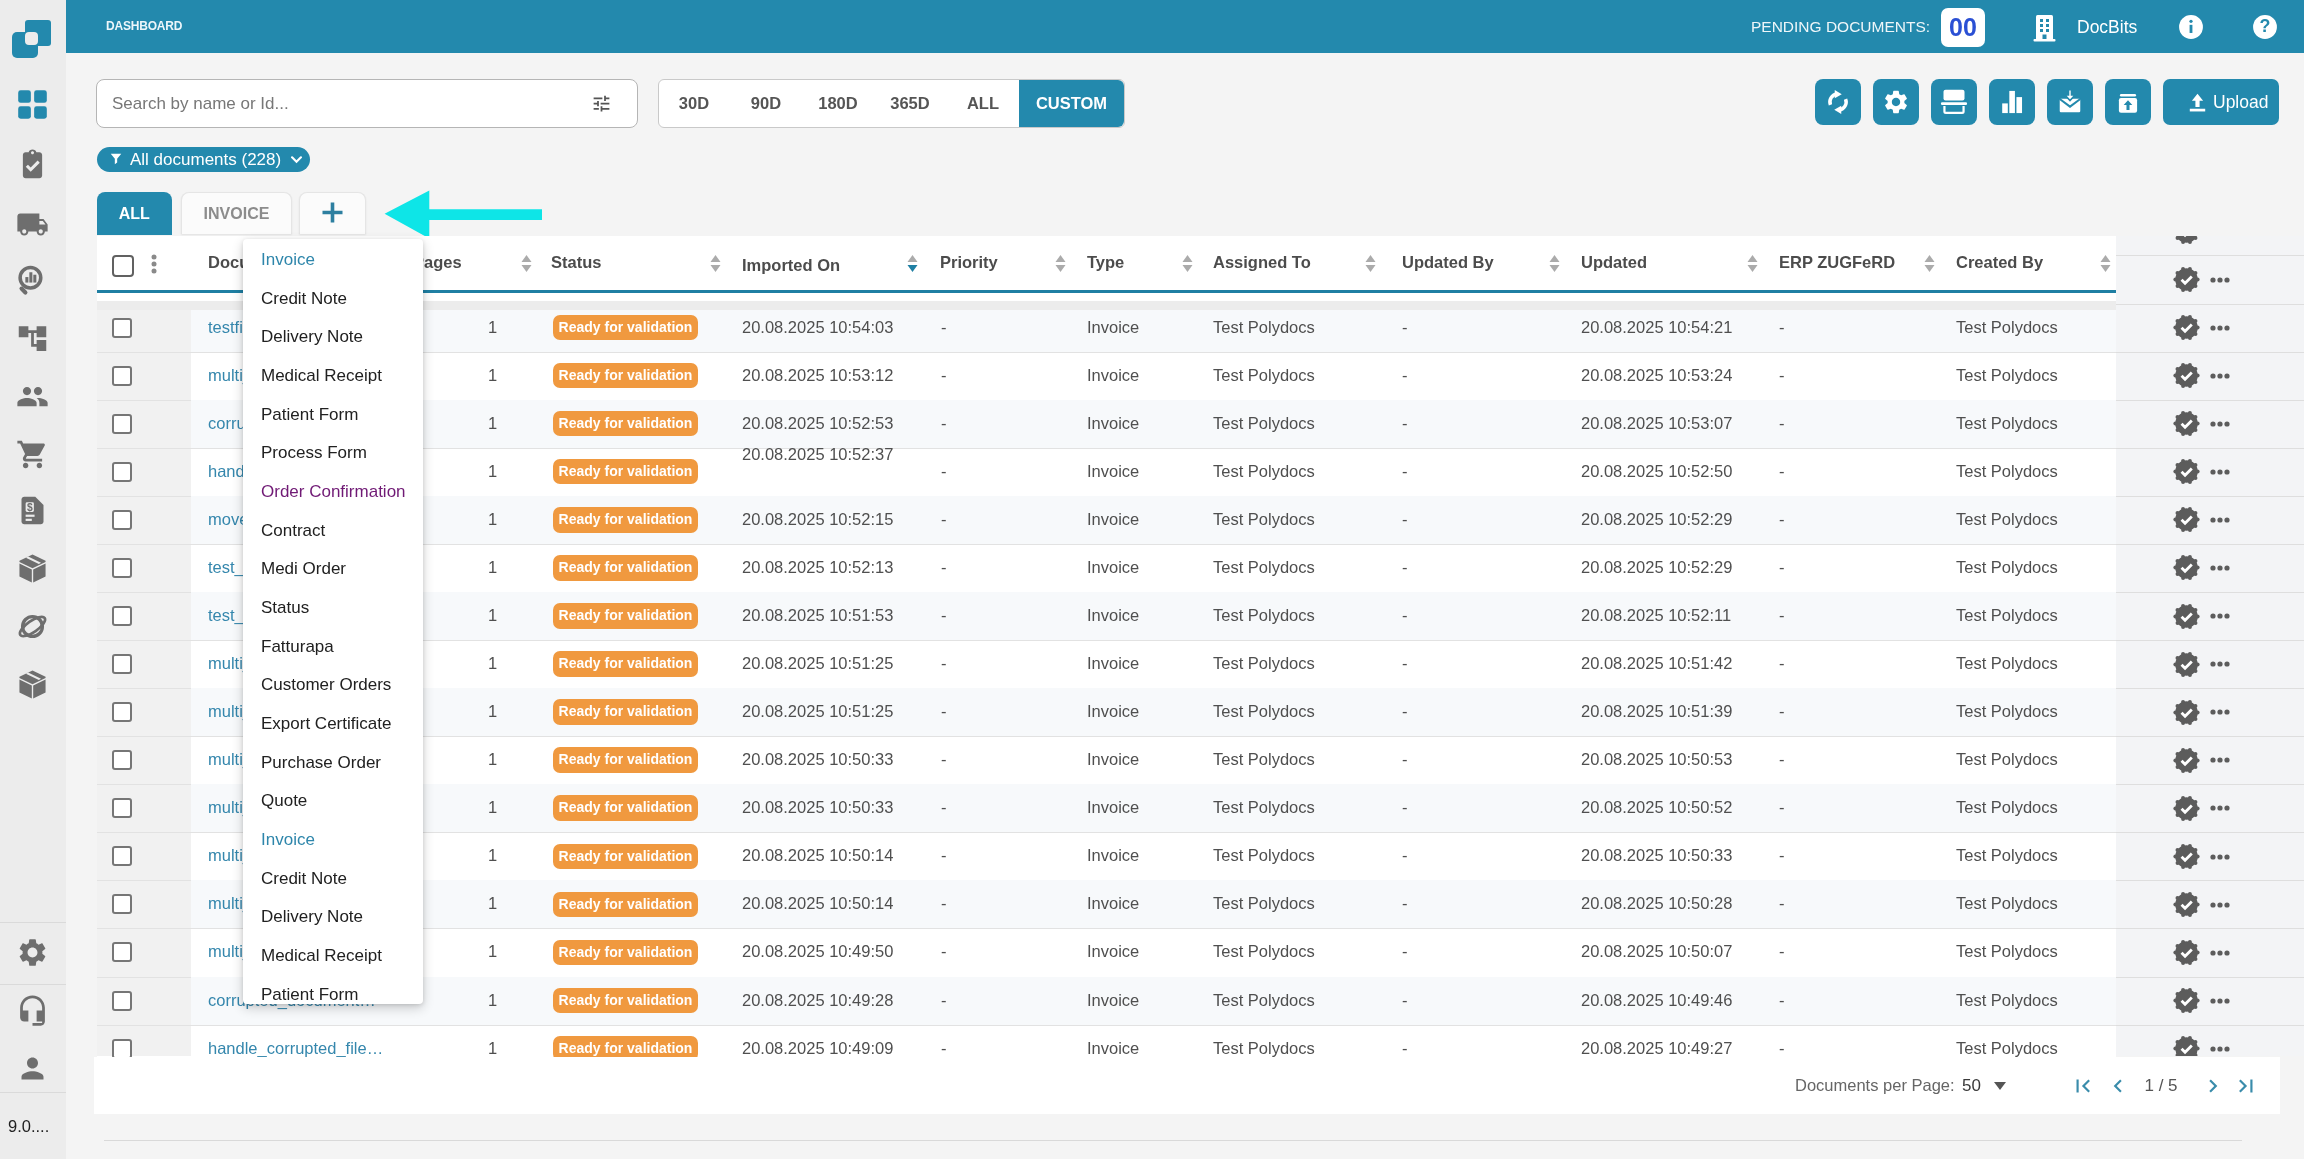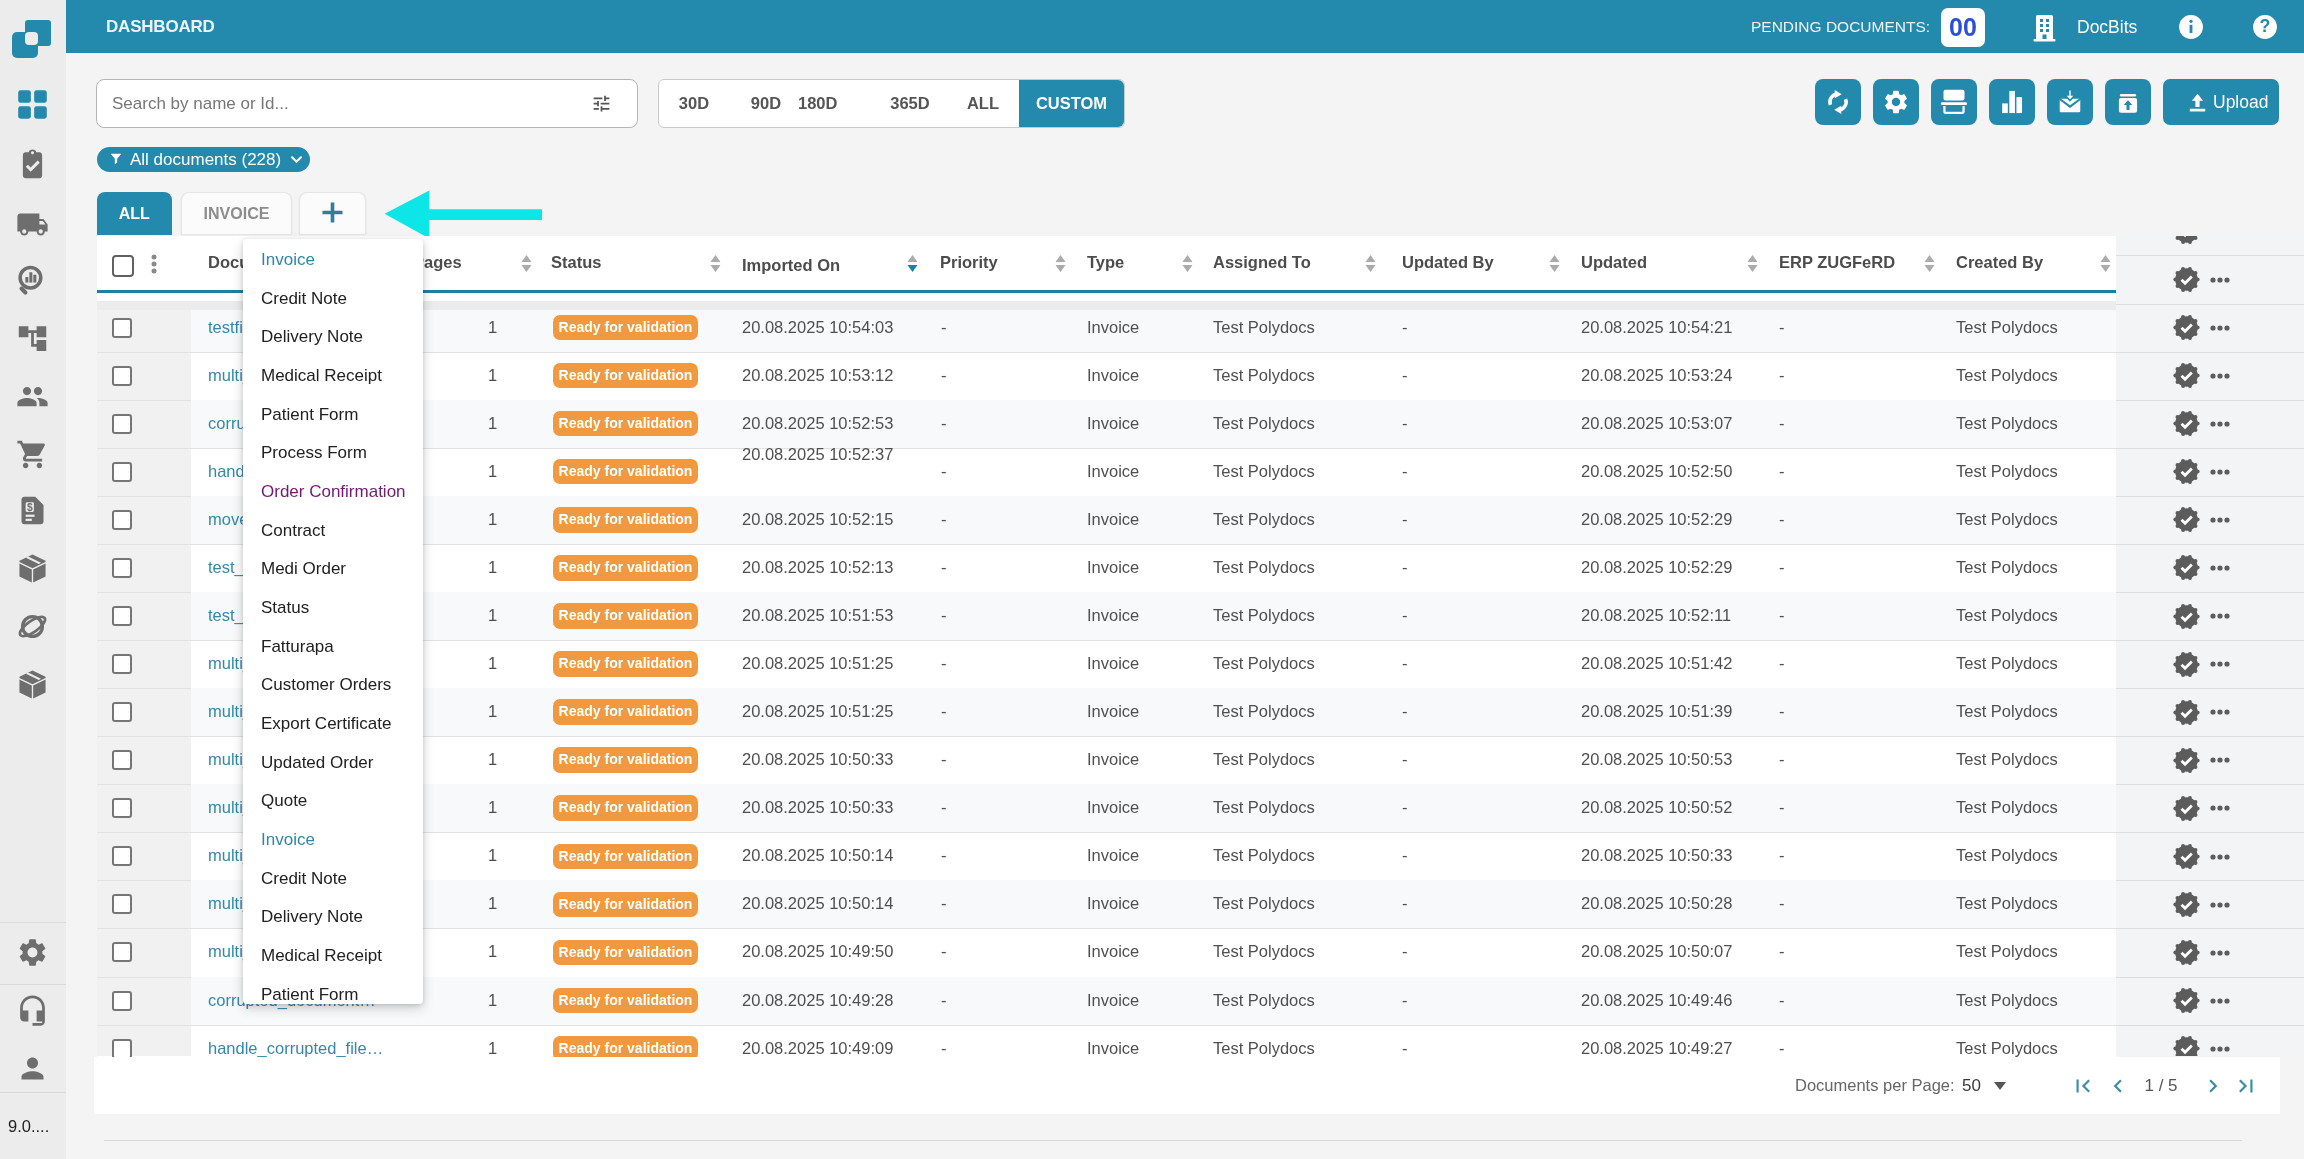--- a/index.html
+++ b/index.html
@@ -8,21 +8,21 @@
 .hdr { font-weight:bold; font-size:16.5px; color:#4c4c4c; position:absolute; white-space:nowrap; }
 .cell { position:absolute; font-size:16.5px; color:#4f4f4f; white-space:nowrap; }
 .link { position:absolute; font-size:16.5px; color:#3587ad; white-space:nowrap; }
 .cb { position:absolute; width:20px; height:20px; border:2px solid #767676; border-radius:3px; background:#fff; }
 .badge { position:absolute; width:145px; height:25.5px; background:#f0993f; border-radius:7px; color:#fff;
   font-size:14px; font-weight:bold; text-align:center; line-height:25.5px; }
 .menu-item { height:38.68px; line-height:38.68px; padding-left:18px; font-size:17px; color:#212121; white-space:nowrap; }
 </style></head><body>
 
 <div class="abs" style="left:66px;top:0;width:2238px;height:53px;background:#2389ad;"></div>
-<div class="abs" style="left:106px;top:0;height:53px;line-height:53px;color:#ecf6fa;font-size:17px;font-weight:bold;letter-spacing:-0.2px;">DASHBOARD</div>
+<div class="abs" style="left:106px;top:0;height:53px;line-height:53px;color:#ecf6fa;font-size:12px;font-weight:bold;letter-spacing:-0.2px;">DASHBOARD</div>
 <div class="abs" style="left:1751px;top:0;height:53px;line-height:54px;color:#eef6f9;font-size:15.5px;">PENDING DOCUMENTS:</div>
 <div class="abs" style="left:1941px;top:8px;width:44px;height:39px;background:#fff;border-radius:7px;text-align:center;line-height:39px;color:#2b50d4;font-size:25px;font-weight:bold;">00</div>
 <svg class="abs" style="left:2031px;top:13px;" width="27" height="29" viewBox="0 0 27 29">
 <rect x="5" y="2" width="17" height="25" rx="1.5" fill="#fff"></rect>
 <rect x="9" y="6" width="3" height="3" fill="#2389ad"></rect>
     <rect x="15" y="6" width="3" height="3" fill="#2389ad"></rect>
 <rect x="9" y="11" width="3" height="3" fill="#2389ad"></rect>
     <rect x="15" y="11" width="3" height="3" fill="#2389ad"></rect>
 <rect x="9" y="16" width="3" height="3" fill="#2389ad"></rect>
     <rect x="15" y="16" width="3" height="3" fill="#2389ad"></rect>
@@ -109,21 +109,21 @@
 <div class="abs" style="left:0;top:1092px;width:66px;height:1px;background:#dadada;"></div>
 <div class="abs" style="left:8px;top:1117px;font-size:16.5px;color:#1f1f1f;">9.0....</div>
 <div class="abs" style="left:96px;top:79px;width:542px;height:49px;background:#fff;border:1px solid #b5b5b5;border-radius:8px;"></div>
 <div class="abs" style="left:112px;top:79px;height:49px;line-height:49px;font-size:17px;color:#777;">Search by name or Id...</div>
 <svg class="abs" style="left:591px;top:93px;" width="21" height="21" viewBox="0 0 24 24">
 <path fill="#555" d="M3 17v2h6v-2H3zM3 5v2h10V5H3zm10 16v-2h8v-2h-8v-2h-2v6h2zM7 9v2H3v2h4v2h2V9H7zm14 4v-2H11v2h10zm-6-4h2V7h4V5h-4V3h-2v6z"></path>
   </svg>
 <div class="abs" style="left:658px;top:79px;width:467px;height:49px;background:#fff;border:1px solid #c9c9c9;border-radius:6px;"></div>
 <div class="abs" style="left:654px;top:79px;width:80px;height:49px;line-height:49px;text-align:center;font-size:16.5px;font-weight:bold;color:#555;">30D</div>
 <div class="abs" style="left:726px;top:79px;width:80px;height:49px;line-height:49px;text-align:center;font-size:16.5px;font-weight:bold;color:#555;">90D</div>
-<div class="abs" style="left:798px;top:79px;width:80px;height:49px;line-height:49px;text-align:left;font-size:16.5px;font-weight:bold;color:#555;">180D</div>
+<div class="abs" style="left:798px;top:79px;width:80px;height:49px;line-height:49px;text-align:center;font-size:16.5px;font-weight:bold;color:#555;">180D</div>
 <div class="abs" style="left:870px;top:79px;width:80px;height:49px;line-height:49px;text-align:center;font-size:16.5px;font-weight:bold;color:#555;">365D</div>
 <div class="abs" style="left:943px;top:79px;width:80px;height:49px;line-height:49px;text-align:center;font-size:16.5px;font-weight:bold;color:#555;">ALL</div>
 <div class="abs" style="left:1019px;top:80px;width:105px;height:47px;background:#2389ad;border-radius:0 6px 6px 0;line-height:47px;text-align:center;font-size:16.5px;font-weight:bold;color:#fff;">CUSTOM</div>
 <div class="abs" style="left:1815px;top:79px;width:46px;height:46px;background:#2389ad;border-radius:8px;"></div>
 <svg class="abs" style="left:1824px;top:88px;" width="28" height="28" viewBox="0 0 24 24">
     <path d="M11 5.2 A6.9 6.9 0 0 0 5.5 14.5" fill="none" stroke="#fff" stroke-width="3"></path>
     <path d="M13 18.8 A6.9 6.9 0 0 0 18.5 9.5" fill="none" stroke="#fff" stroke-width="3"></path>
     <path d="M9.2 1.7 v7 l6-3.4 z" fill="#fff"></path>
     <path d="M14.8 22.3 v-7 l-6 3.4 z" fill="#fff"></path>
   </svg>
@@ -823,21 +823,21 @@
 <div class="menu-item" style="color:#212121;">Medical Receipt</div>
 <div class="menu-item" style="color:#212121;">Patient Form</div>
 <div class="menu-item" style="color:#212121;">Process Form</div>
 <div class="menu-item" style="color:#701a75;">Order Confirmation</div>
 <div class="menu-item" style="color:#212121;">Contract</div>
 <div class="menu-item" style="color:#212121;">Medi Order</div>
 <div class="menu-item" style="color:#212121;">Status</div>
 <div class="menu-item" style="color:#212121;">Fatturapa</div>
 <div class="menu-item" style="color:#212121;">Customer Orders</div>
 <div class="menu-item" style="color:#212121;">Export Certificate</div>
-<div class="menu-item" style="color:#212121;">Updated Order</div>
+<div class="menu-item" style="color:#212121;">Purchase Order</div>
 <div class="menu-item" style="color:#212121;">Quote</div>
 <div class="menu-item" style="color:#2e86ab;">Invoice</div>
 <div class="menu-item" style="color:#212121;">Credit Note</div>
 <div class="menu-item" style="color:#212121;">Delivery Note</div>
 <div class="menu-item" style="color:#212121;">Medical Receipt</div>
 <div class="menu-item" style="color:#212121;">Patient Form</div>
 </div>
   </div>
 <div class="abs" style="left:94px;top:1057px;width:2186px;height:57px;background:#fff;"></div>
 <div class="abs" style="left:1795px;top:1057px;height:57px;line-height:57px;font-size:16.5px;color:#666;">Documents per Page:</div>

